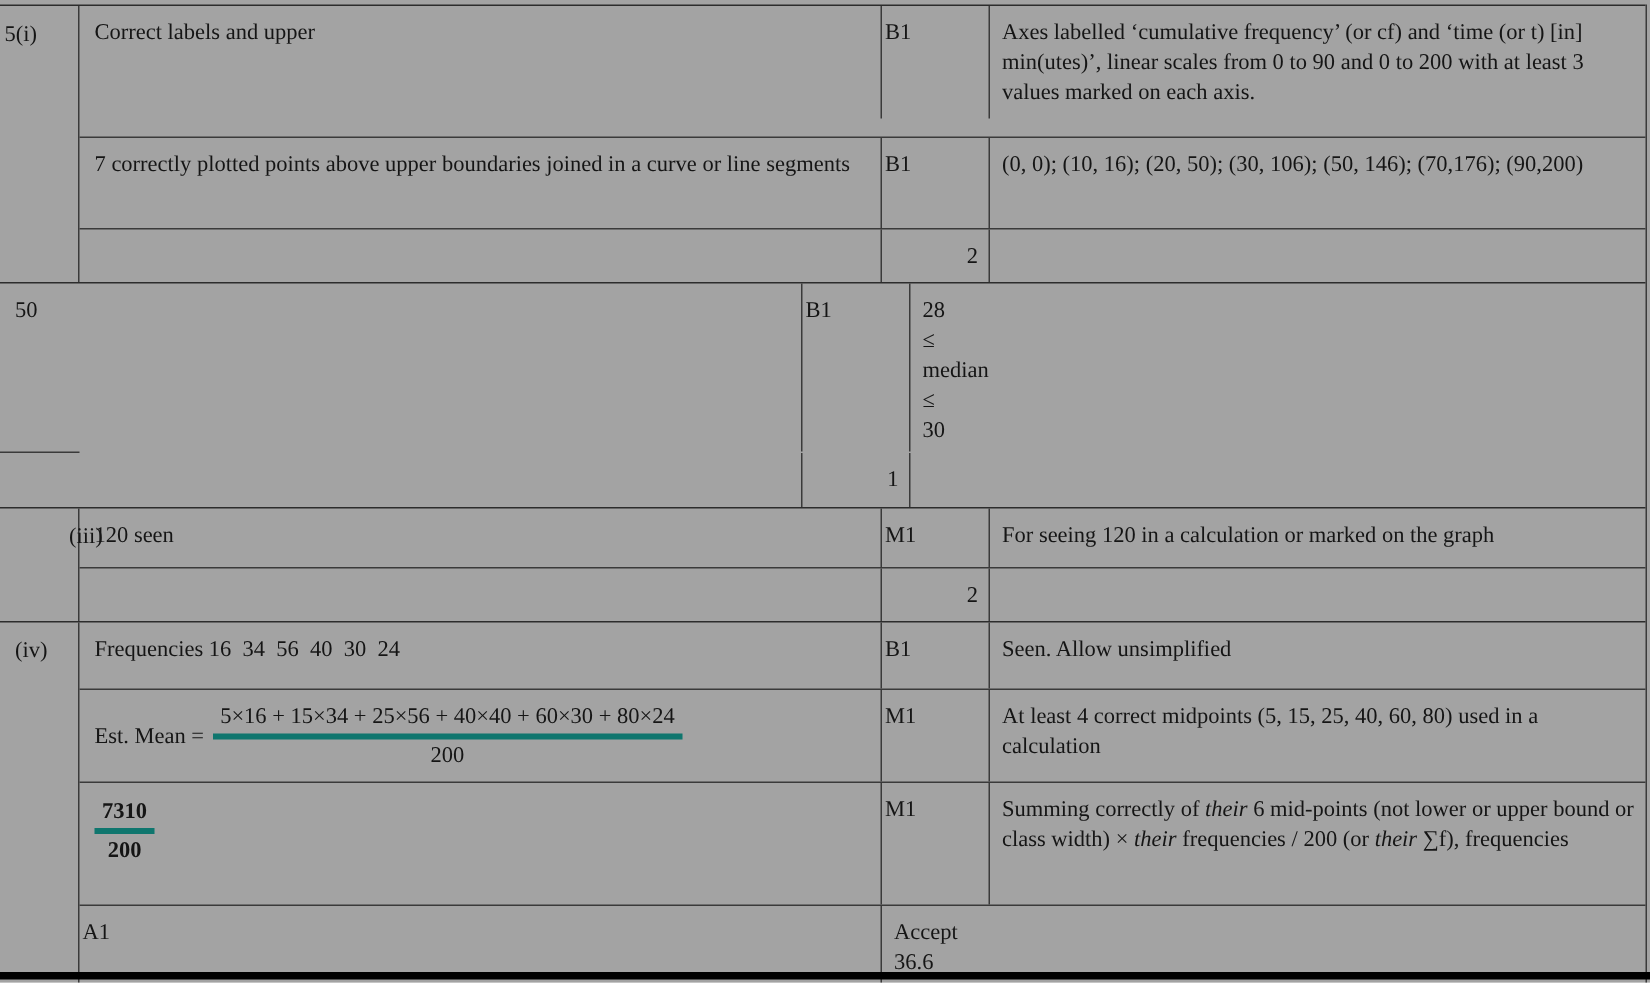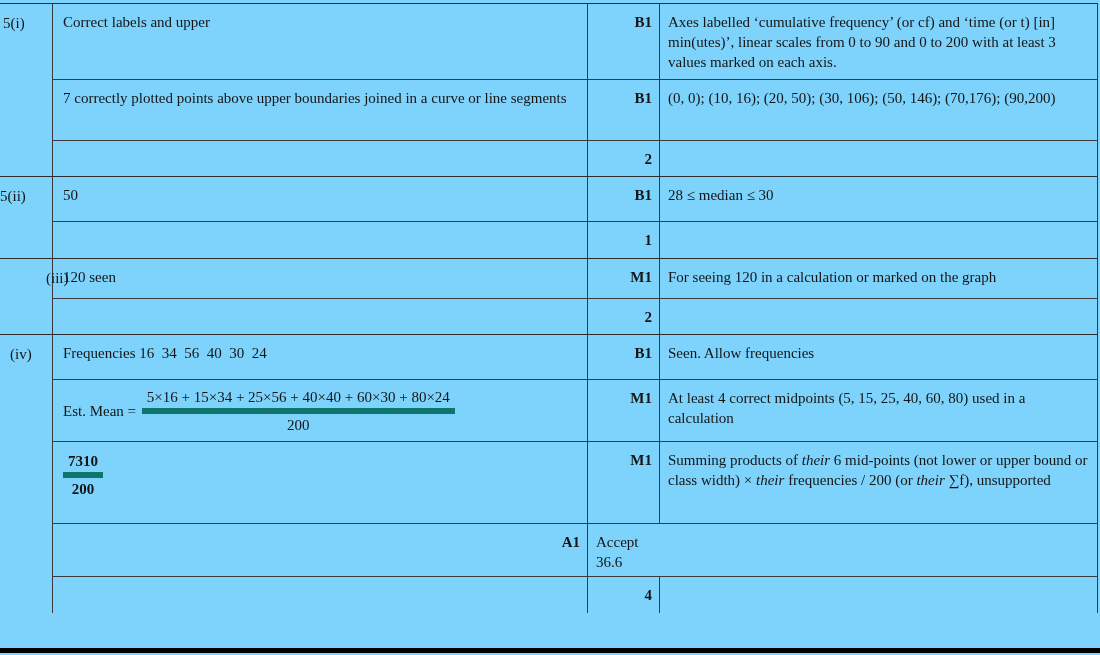--- a/index.html
+++ b/index.html
@@ -1,72 +1,71 @@
 <!DOCTYPE html>
 <html><head>
 <meta charset="utf-8">
 <style>
   html,body{margin:0;padding:0;}
   body{
     width:1100px;height:655px;overflow:hidden;background:#ffffff;
     font-family:"Liberation Serif","DejaVu Serif","DejaVu Sans",serif;
     font-size:15px;line-height:20px;color:#151515;
   }
-  .page{position:relative;width:1100px;height:655px;background:#7dd3fc;}
+  .page{position:relative;width:1100px;height:655px;background:#a3a3a3;}
   .ms-table{position:absolute;top:3px;left:0;width:1097px;border-right:1px solid #3a3a3a;}
   .section{display:grid;grid-template-columns:53px 1fr;border-top:1px solid #2c2c2c;}
   .qcell{box-sizing:border-box;border-right:1px solid #3a3a3a;padding:9px 2px 0 6px;overflow:visible;white-space:nowrap;}
   .rows{display:flex;flex-direction:column;min-width:0;}
   .row{display:grid;grid-template-columns:535px 72px 1fr;}
   .row + .row{border-top:1px solid #3a3a3a;}
   .cell{box-sizing:border-box;min-width:0;}
   .ans{border-right:1px solid #3a3a3a;padding:8px 10px 4px 10px;white-space:pre-wrap;}
   .ans.vcenter{display:flex;align-items:center;padding-top:0;padding-bottom:0;}
-  .mark{border-right:1px solid #3a3a3a;text-align:right;padding:8px 7px 0 2px;font-weight:bold;}
+  .mark{border-right:1px solid #3a3a3a;text-align:left;padding:8px 7px 0 2px;font-weight:normal;}
   .mark.total{display:flex;align-items:center;justify-content:flex-end;padding:0 7px 0 2px;}
   .comment{padding:8px 6px 4px 8px;white-space:pre-wrap;}
   .seg{white-space:pre-wrap;}
   .it{font-style:italic;}
   .bd{font-weight:bold;}
   .frac{display:inline-block;text-align:center;vertical-align:middle;}
-  .frac .num{display:block;border-bottom:6px solid #0f766e;padding:0 5px 1px 5px;white-space:pre;}
+  .frac .num{display:block;border-bottom:4px solid #0f766e;padding:0 5px 1px 5px;white-space:pre;}
   .frac .den{display:block;padding-top:1px;}
   .eq-prefix{white-space:pre;margin-right:2px;}
   .frac-row{padding-top:9px;font-weight:bold;}
   .bottom-rule{position:absolute;left:0;top:648px;width:1100px;height:5px;background:#000;}
 </style>
 </head>
 <body>
 
 <div class="page">
   <div class="ms-table" id="ms-table">
       <div class="section">
         <div class="qcell" style="text-indent: -3px;">5(i)</div>
         <div class="rows">
           <div class="row" style="min-height: 75px;">
             <div class="cell ans"><span class="seg">Correct labels and upper</span></div>
             <div class="cell mark"><span>B1</span></div>
             <div class="cell comment"><span class="seg">Axes labelled ‘cumulative frequency’ (or cf) and ‘time (or t) [in] min(utes)’, linear scales from 0 to 90 and 0 to 200 with at least 3 values marked on each axis.</span></div>
           </div>
-          <div class="row" style="min-height: 60px;">
+          <div class="row" style="min-height: 60px; margin-top: 12px;">
             <div class="cell ans"><span class="seg">7 correctly plotted points above upper boundaries joined in a curve or line segments</span></div>
             <div class="cell mark"><span>B1</span></div>
             <div class="cell comment"><span class="seg">(0, 0); (10, 16); (20, 50); (30, 106); (50, 146); (70,176); (90,200)</span></div>
           </div>
           <div class="row" style="min-height: 35px;">
             <div class="cell ans"></div>
             <div class="cell mark total">
               <span>2</span>
             </div>
             <div class="cell comment"></div>
           </div>
         </div>
       </div>
       <div class="section">
-        <div class="qcell" style="text-indent: -6px;">5(ii)</div>
         <div class="rows">
           <div class="row" style="min-height: 44px;">
             <div class="cell ans"><span class="seg">50</span></div>
             <div class="cell mark"><span>B1</span></div>
             <div class="cell comment"><span class="seg">28 ≤ median ≤ 30</span></div>
           </div>
           <div class="row" style="min-height: 36px;">
             <div class="cell ans"></div>
             <div class="cell mark total">
               <span>1</span>
@@ -91,31 +90,31 @@
             <div class="cell comment"></div>
           </div>
         </div>
       </div>
       <div class="section">
         <div class="qcell" style="text-indent: 4px;">(iv)</div>
         <div class="rows">
           <div class="row" style="min-height: 44px;">
             <div class="cell ans"><span class="seg">Frequencies 16  34  56  40  30  24</span></div>
             <div class="cell mark"><span>B1</span></div>
-            <div class="cell comment"><span class="seg">Seen. Allow frequencies</span></div>
+            <div class="cell comment"><span class="seg">Seen. Allow unsimplified</span></div>
           </div>
           <div class="row" style="min-height: 61px;">
             <div class="cell ans vcenter"><span class="eq-prefix">Est. Mean = </span><span class="frac"><span class="num">5×16 + 15×34 + 25×56 + 40×40 + 60×30 + 80×24</span><span class="den">200</span></span></div>
             <div class="cell mark"><span>M1</span></div>
             <div class="cell comment"><span class="seg">At least 4 correct midpoints (5, 15, 25, 40, 60, 80) used in a calculation</span></div>
           </div>
           <div class="row" style="min-height: 81px;">
             <div class="cell ans frac-row"><span class="frac"><span class="num">7310</span><span class="den">200</span></span></div>
             <div class="cell mark"><span>M1</span></div>
-            <div class="cell comment"><span class="seg">Summing products of </span><span class="seg it">their</span><span class="seg"> 6 mid-points (not lower or upper bound or class width) × </span><span class="seg it">their</span><span class="seg"> frequencies / 200 (or </span><span class="seg it">their</span><span class="seg"> ∑f), unsupported</span></div>
+            <div class="cell comment"><span class="seg">Summing correctly of </span><span class="seg it">their</span><span class="seg"> 6 mid-points (not lower or upper bound or class width) × </span><span class="seg it">their</span><span class="seg"> frequencies / 200 (or </span><span class="seg it">their</span><span class="seg"> ∑f), frequencies</span></div>
           </div>
           <div class="row" style="min-height: 39px;">
             <div class="cell mark"><span>A1</span></div>
             <div class="cell comment"><span class="seg">Accept 36.6</span></div>
           </div>
           <div class="row" style="min-height: 36px;">
             <div class="cell ans"></div>
             <div class="cell mark total">
               <span>4</span>
             </div>

